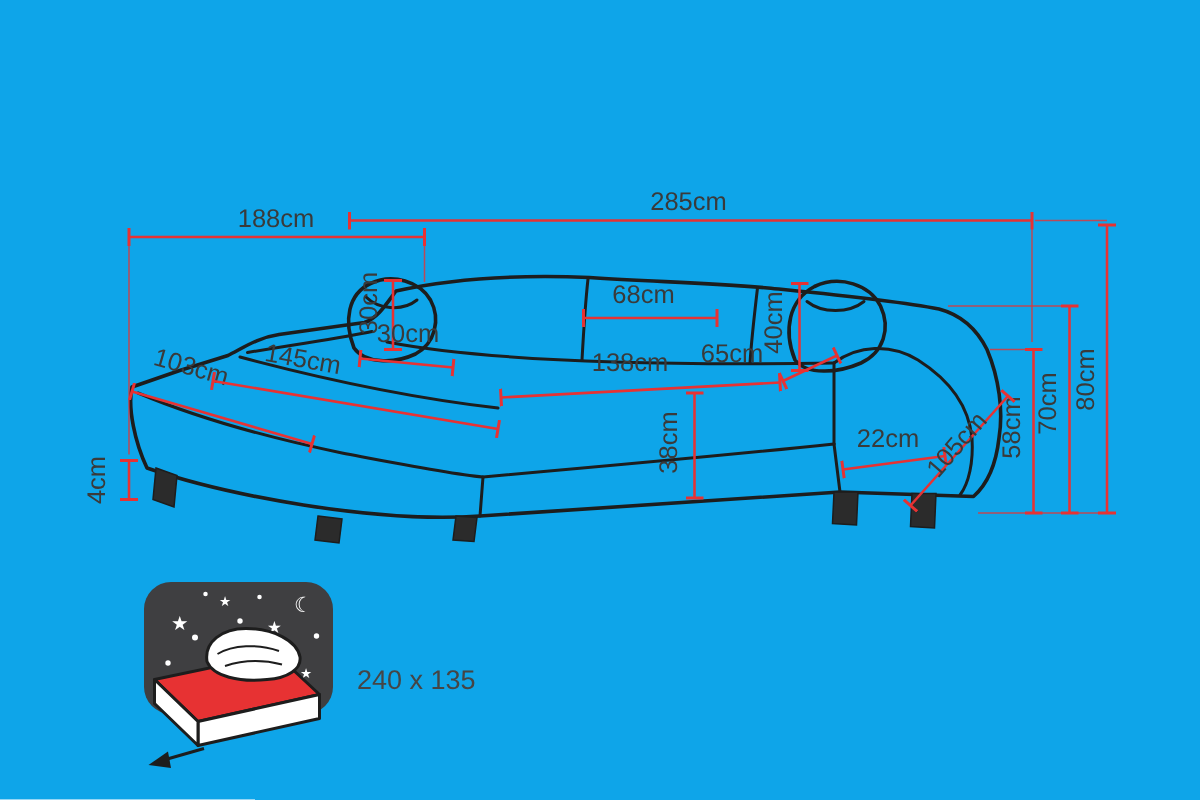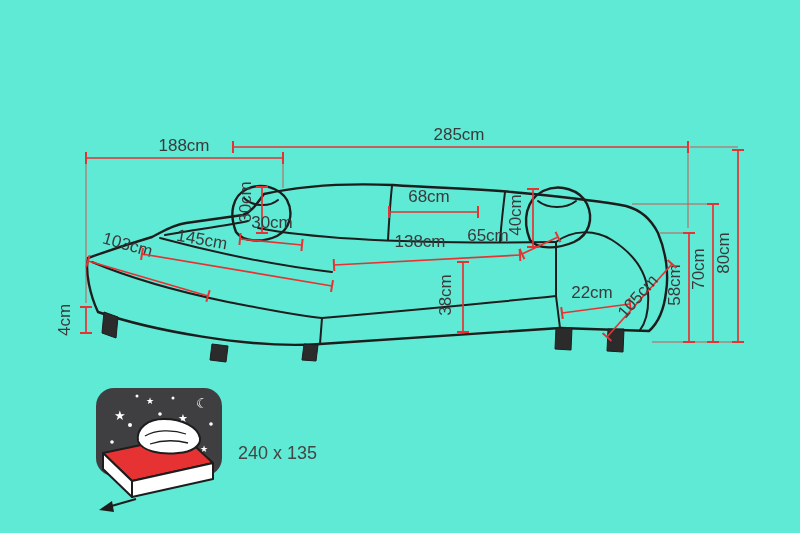--- a/index.html
+++ b/index.html
@@ -1,16 +1,16 @@
 <!DOCTYPE html>
 <html><head>
 <meta charset="utf-8">
 <style>
   html, body { margin: 0; padding: 0; background: #ffffff; }
-  .stage { width: 800px; height: 533px; position: relative; background: #5eead4; overflow: hidden; }
+  .stage { width: 800px; height: 533px; position: relative; background: #0ea5e9; overflow: hidden; }
   svg { display: block; }
   text { font-family: "Liberation Sans", "DejaVu Sans", sans-serif; }
   .dim-label { font-size: 17px; fill: #3a3a3a; }
   .size-label { font-size: 18px; fill: #454545; }
   .star-glyph { fill: #ffffff; }
   .sofa-line { fill: none; stroke: #1d1d1d; stroke-width: 2.4; stroke-linecap: round; stroke-linejoin: round; }
   .sofa-thin { fill: none; stroke: #1d1d1d; stroke-width: 2; stroke-linecap: round; stroke-linejoin: round; }
   .dim-line { stroke: #e73233; stroke-width: 1.7; fill: none; }
   .ext-line { stroke: #e73233; stroke-width: 1; opacity: 0.8; fill: none; }
   .leg { fill: #2b2b2b; stroke: #1d1d1d; stroke-width: 1; }

